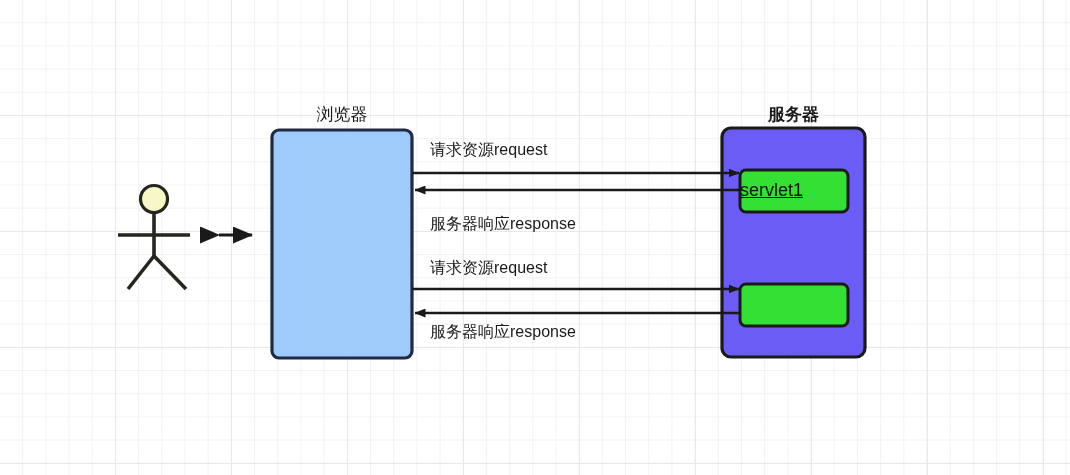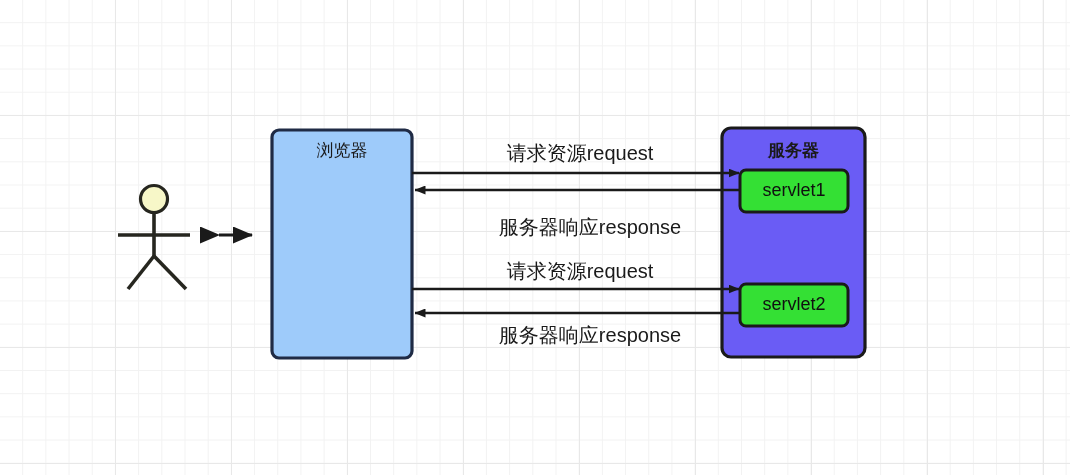--- a/index.html
+++ b/index.html
@@ -43,32 +43,31 @@
   .lbl {
     position: absolute;
     color: #1a1a1a;
     white-space: nowrap;
     font-family: "Liberation Sans", "DejaVu Sans", sans-serif;
   }
 
   .node-title {
     font-size: 17px;
     text-align: center;
-    margin-top: 36px;
   }
 
   .edge-label {
-    font-size: 20px;
-    text-align: center;
+    font-size: 16px;
   }
 
   .servlet-label {
     font-size: 18px;
-    text-align: center;
+    text-align: left;
     color: #101010;
+    text-decoration: underline;
   }
 </style>
 </head>
 <body>
 
 <div id="canvas">
 
   <svg id="diagram-svg" viewBox="0 0 1070 475" xmlns="http://www.w3.org/2000/svg">
     <defs>
       <marker id="arrowRight" markerWidth="11" markerHeight="9" refX="10.5" refY="4.5" orient="auto" markerUnits="userSpaceOnUse">
@@ -128,21 +127,20 @@
       <line x1="739" y1="313" x2="415" y2="313" stroke="#1a1a1a" stroke-width="2.6" marker-end="url(#arrowLeft)"></line>
     </g>
   </svg>
 
   <div class="lbl node-title" style="left:272px; top:103px; width:140px;">浏览器</div>
 
   <div class="lbl node-title" style="left:722px; top:103px; width:143px;font-weight:bold;">服务器</div>
 
   <div class="lbl servlet-label" style="left:740px; top:180px; width:108px;">servlet1</div>
 
-  <div class="lbl servlet-label" style="left:740px; top:294px; width:108px;">servlet2</div>
 
   <div class="lbl edge-label" style="left:430px; top:140px; width:300px;">请求资源request</div>
 
   <div class="lbl edge-label" style="left:430px; top:214px; width:320px;">服务器响应response</div>
 
   <div class="lbl edge-label" style="left:430px; top:258px; width:300px;">请求资源request</div>
 
   <div class="lbl edge-label" style="left:430px; top:322px; width:320px;">服务器响应response</div>
 
 </div>

